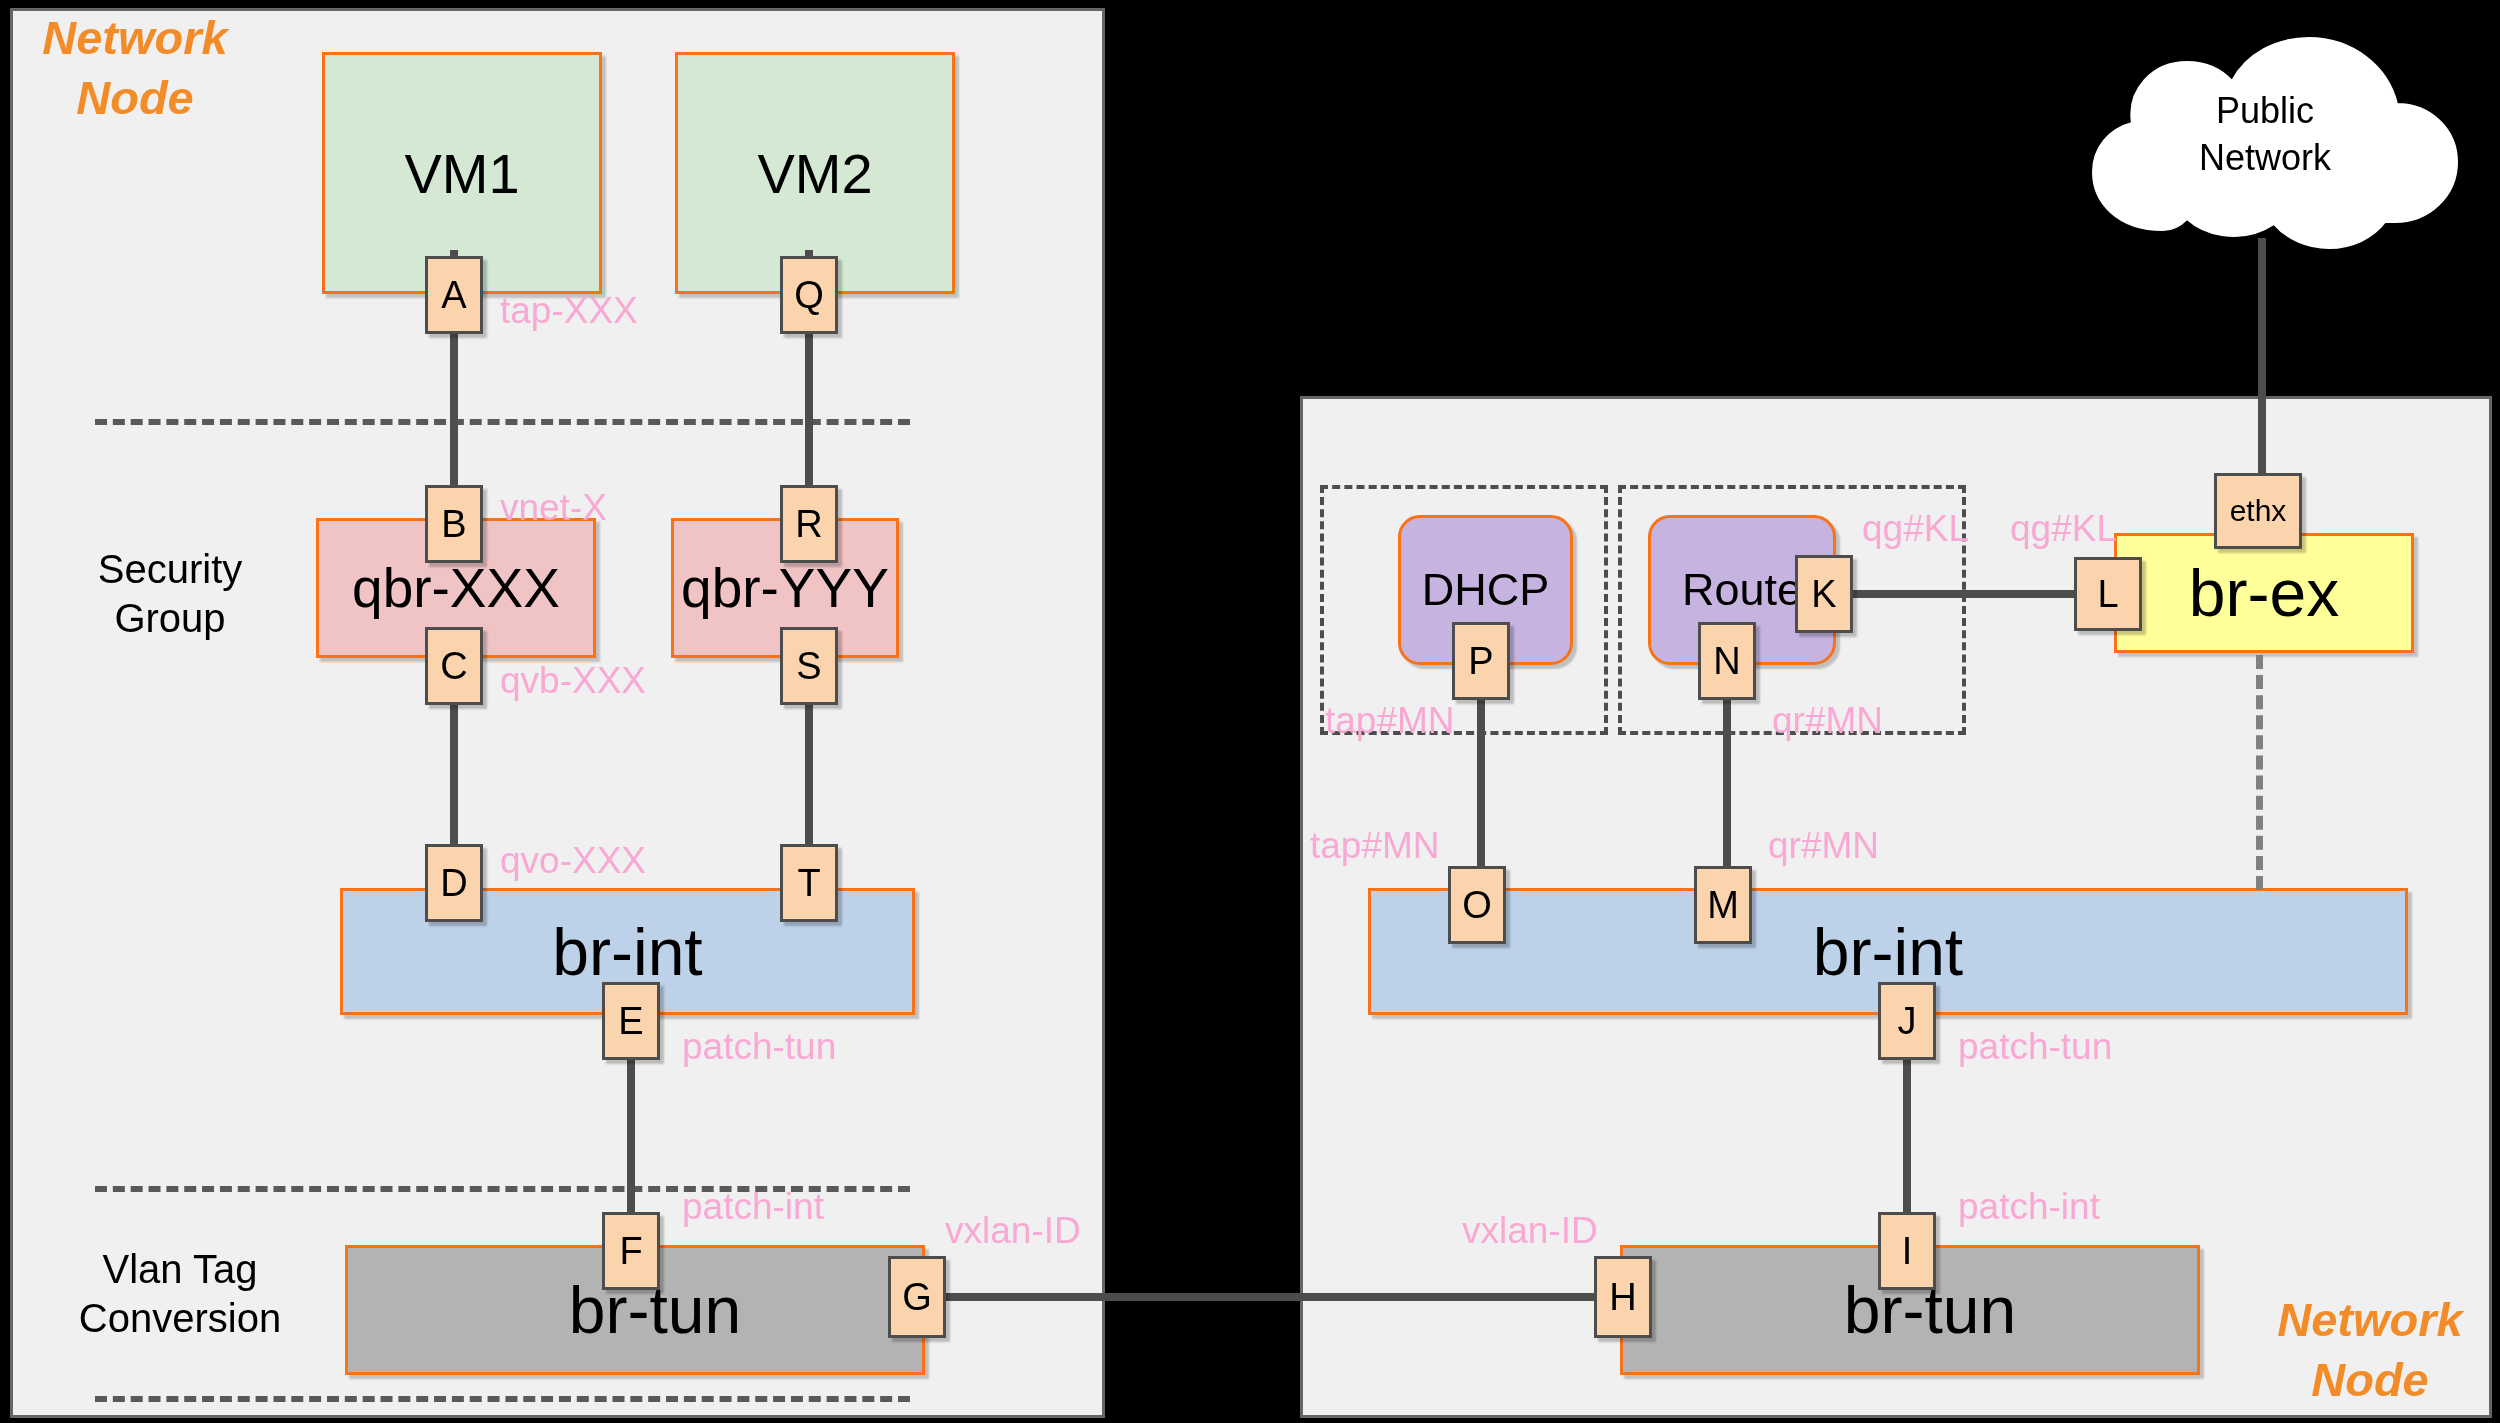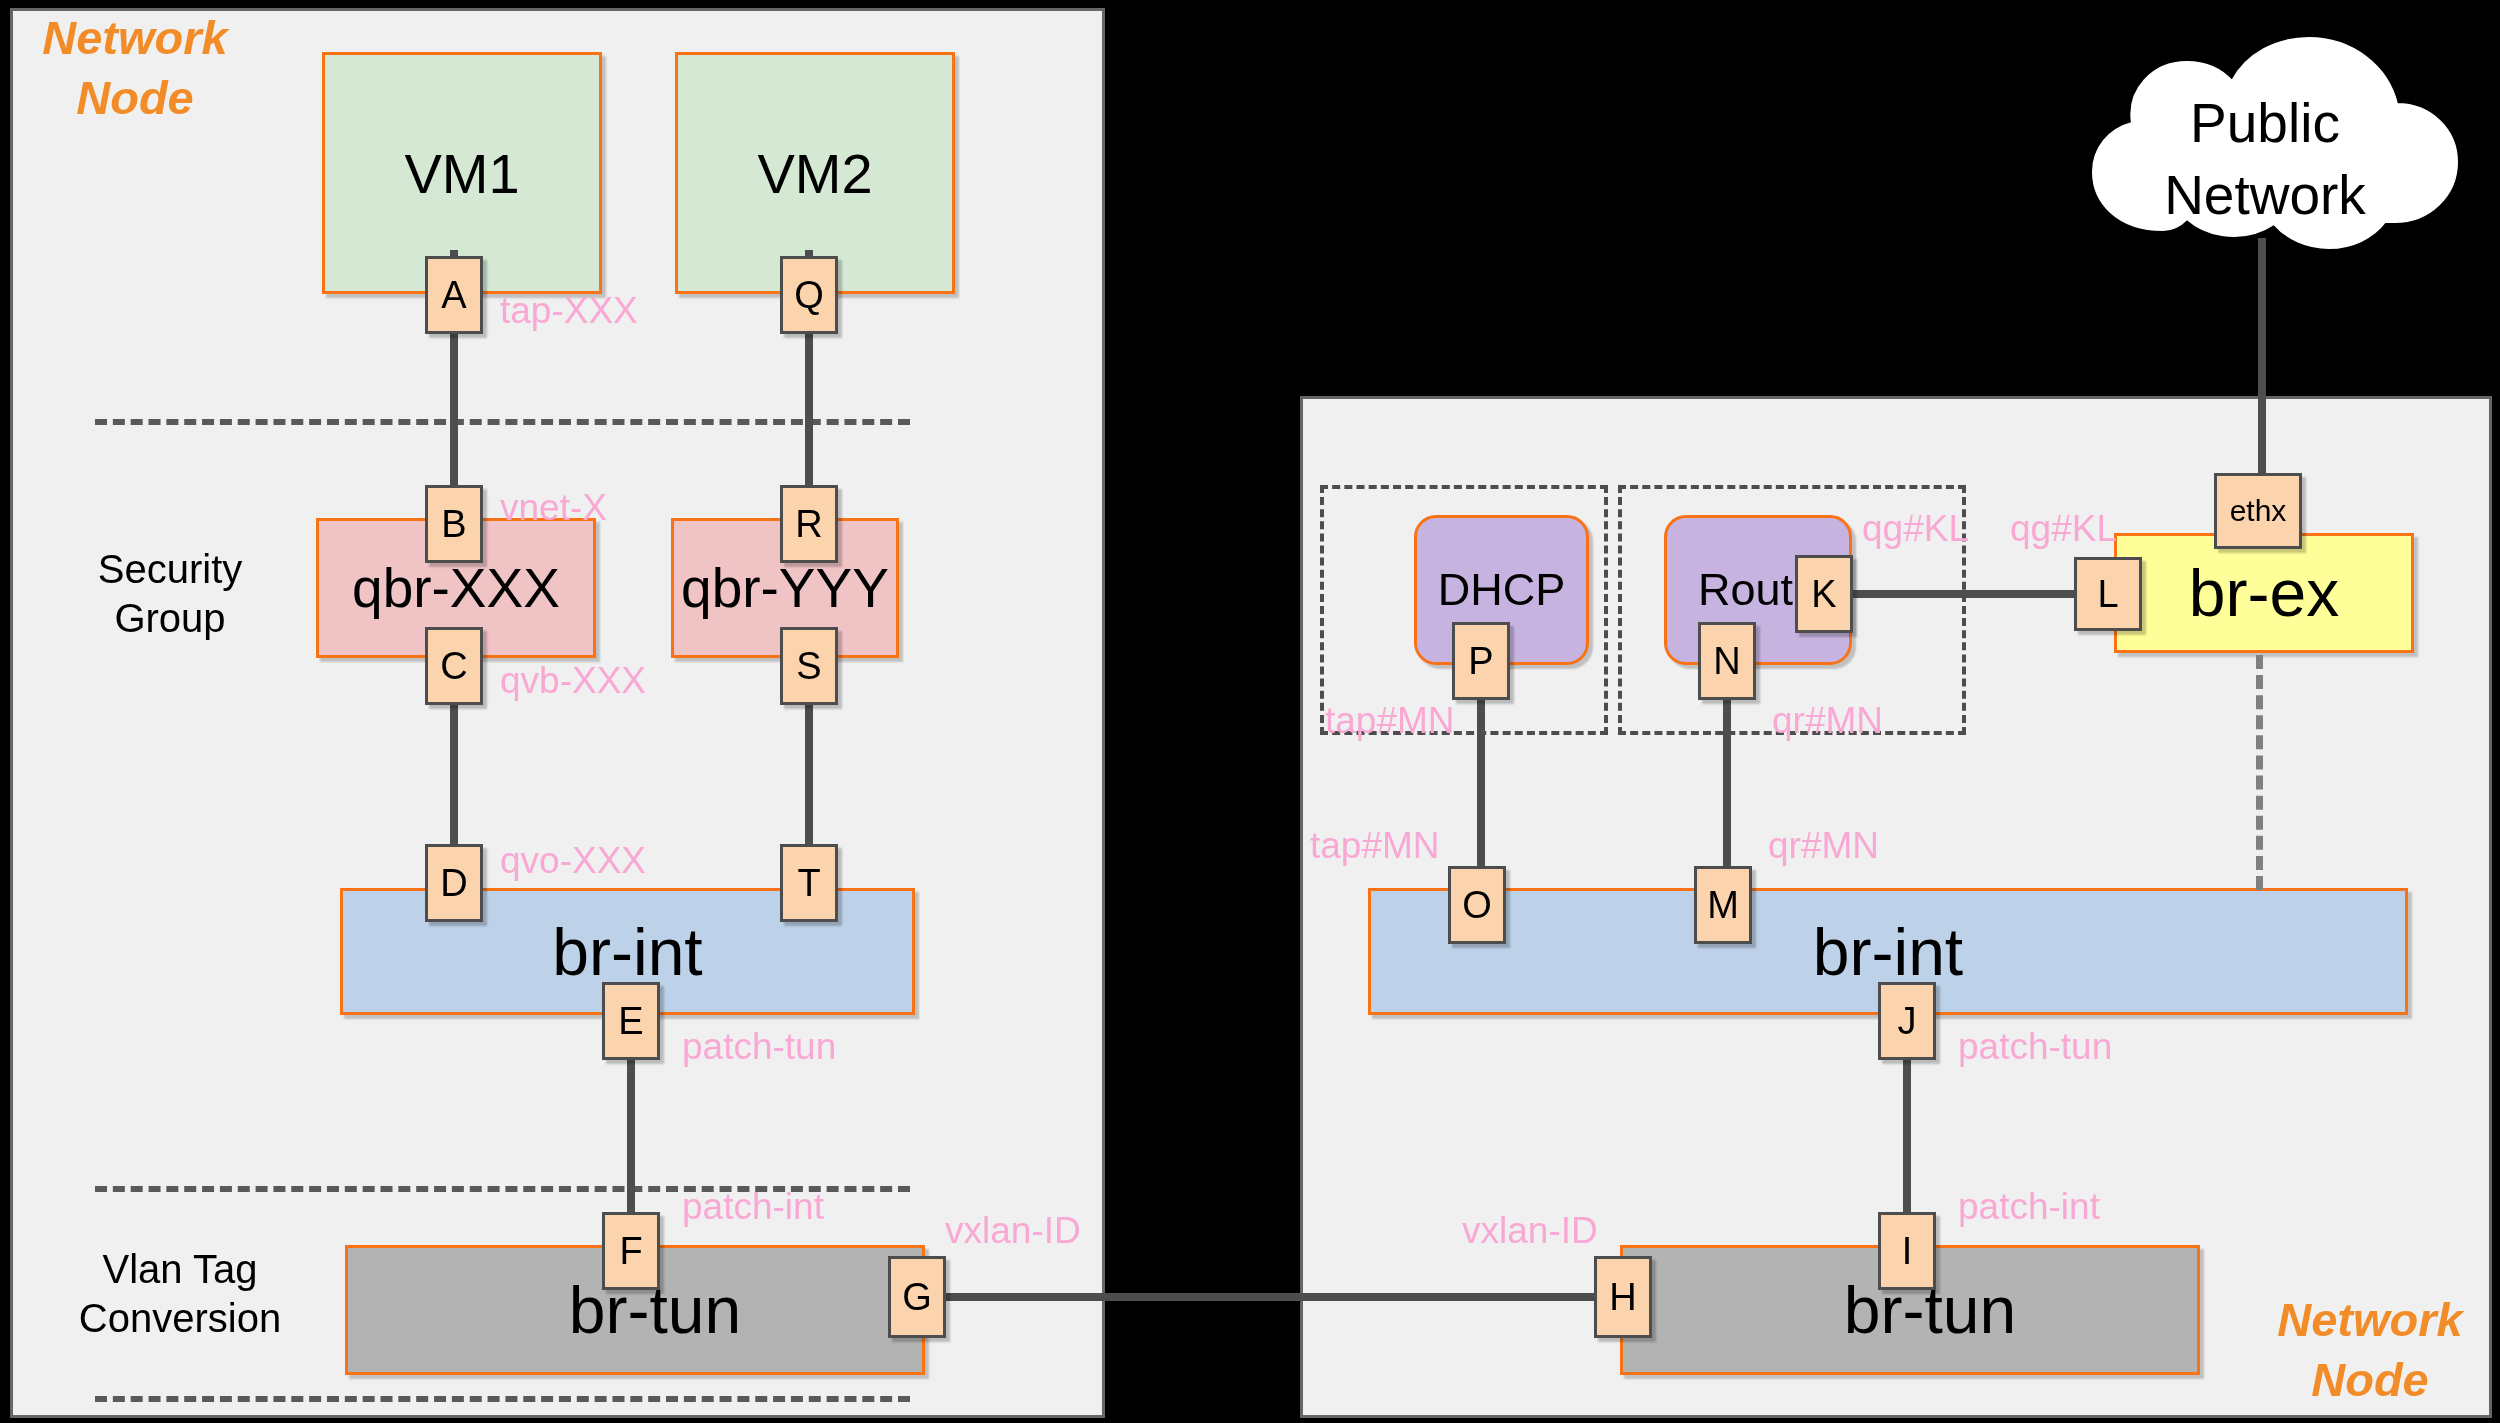--- a/index.html
+++ b/index.html
@@ -23,21 +23,21 @@
     border:3px solid #f97316;
     display:flex;align-items:center;justify-content:center;
     color:#000;
     box-shadow:4px 4px 2px rgba(0,0,0,0.2);
   }
   .vm      {background:#d5e8d4;}
   .qbr     {background:#f0c3c5;}
   .brint   {background:#bdd1e8;}
   .brtun   {background:#b3b3b3;padding-left:40px;}
   .brex    {background:#ffff99;}
-  .svcbox  {background:#c7b3e0;border-radius:22px;margin-left:16px;}
+  .svcbox  {background:#c7b3e0;border-radius:22px;}
 
   .port{
     position:absolute;
     background:#fbd3ac;
     border:3px solid #4d4d4d;
     box-sizing:border-box;
     display:flex;align-items:center;justify-content:center;
     font-size:38px;color:#000;
     box-shadow:4px 4px 2px rgba(0,0,0,0.22);
     z-index:6;
@@ -103,21 +103,21 @@
   .svctitle{font-size:45px;}
 
   .cloud{
     position:absolute;
     z-index:5;
   }
   .cloud-text{
     position:absolute;
     width:100%;
     text-align:center;
-    font-size:55px;
+    font-size:36px;
     color:#000;
     line-height:1.3;
     white-space:pre-line;
     z-index:6;
     pointer-events:none;
   }
 </style>
 </head>
 <body>
 

